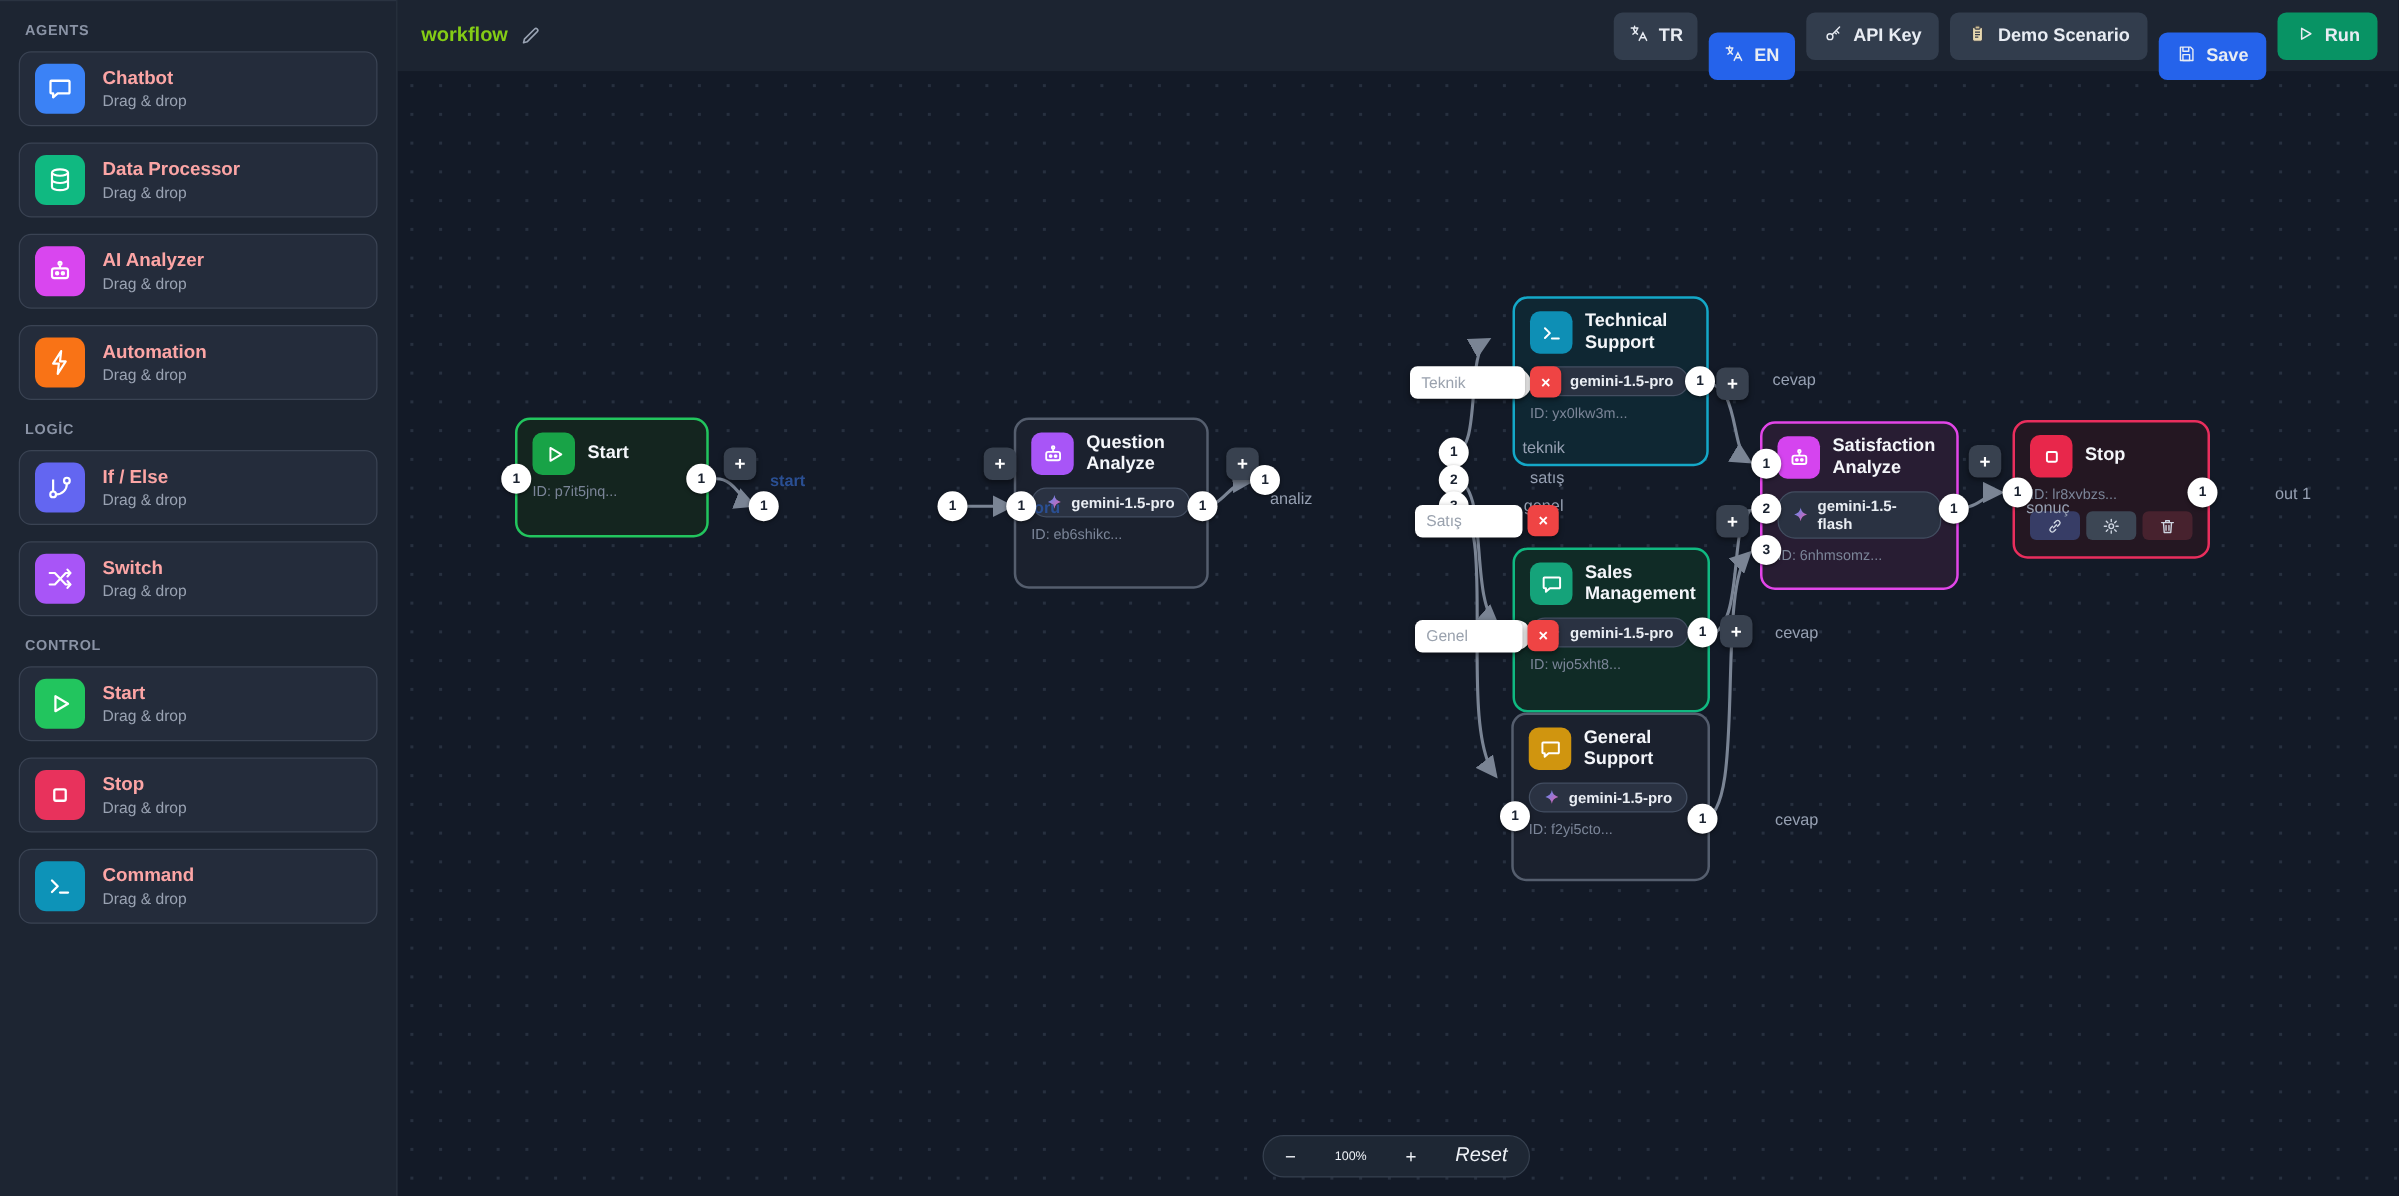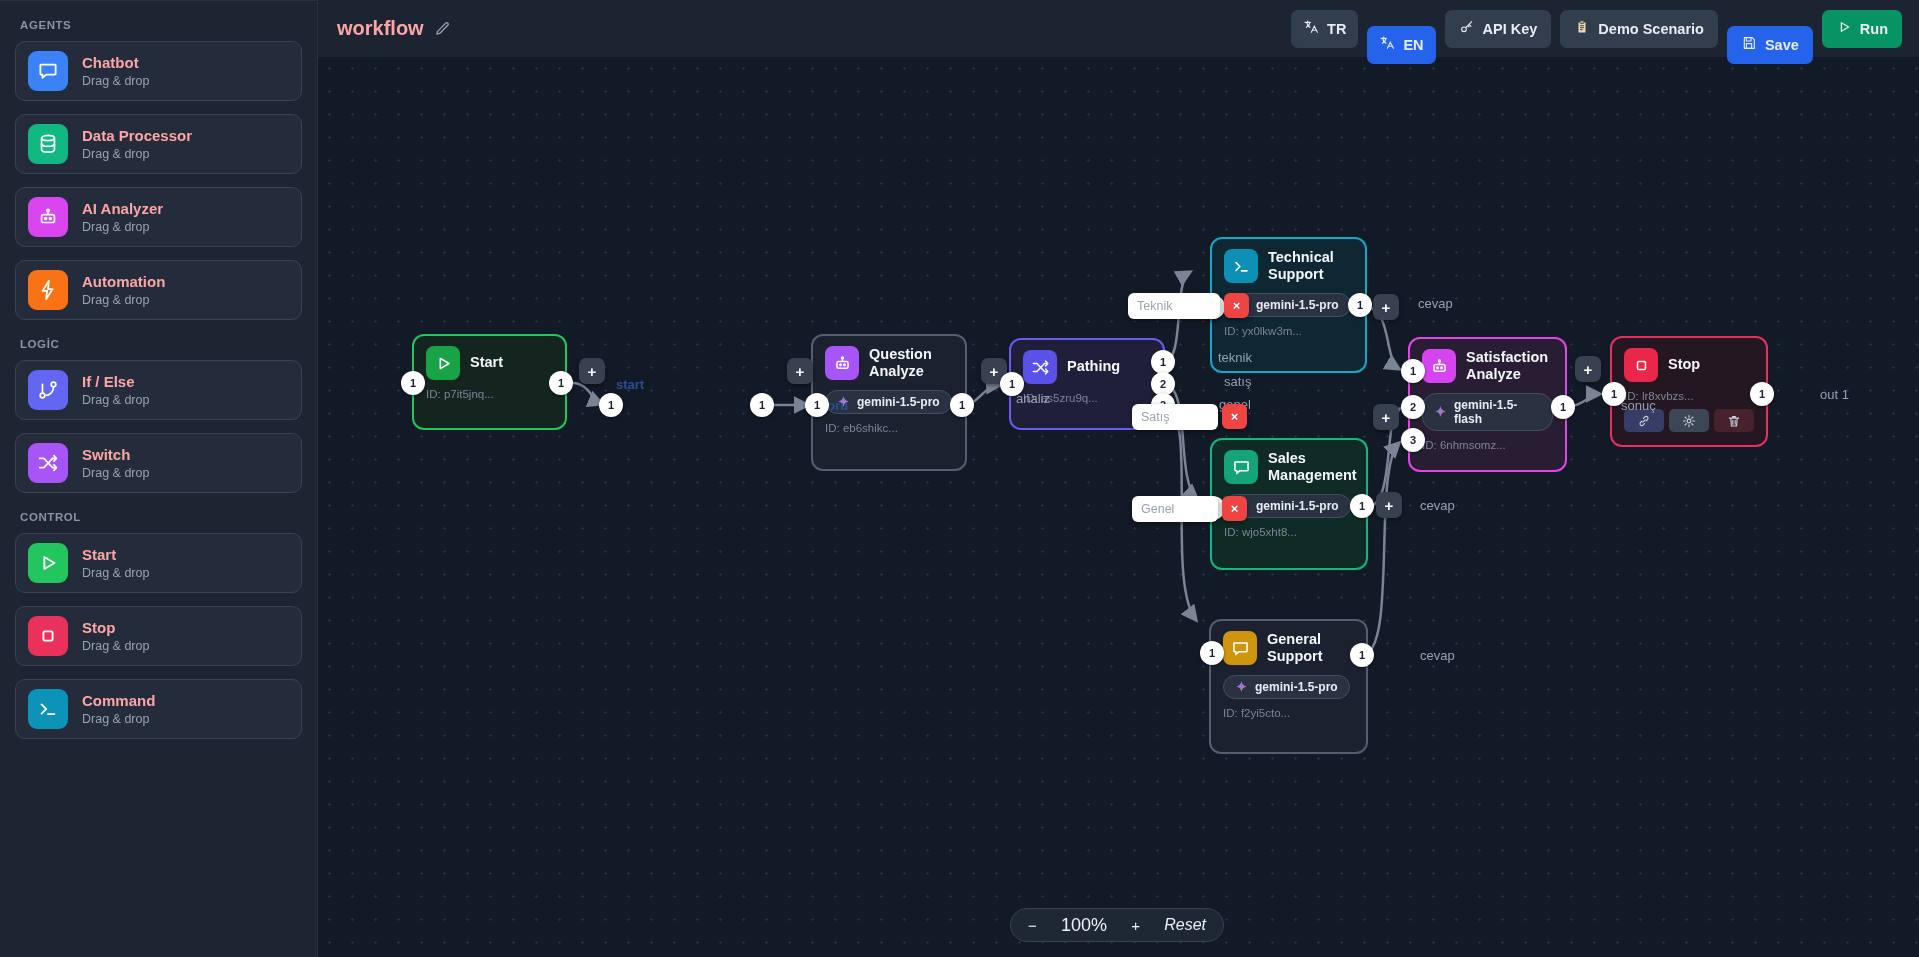--- a/index.html
+++ b/index.html
@@ -12,21 +12,21 @@
   .sidebar-divider{height:1px;background:#2a3341;}
   .section-label{margin:18px 20px 10px;font-size:11.5px;font-weight:600;color:#8a93a5;letter-spacing:.05em;}
   .card{display:flex;align-items:center;gap:14px;padding:9px 12px;background:#242c3b;border:1px solid #3a4353;border-radius:10px;margin:0 15px 13px;cursor:grab;}
   .card-icon{width:40px;height:40px;border-radius:9px;display:flex;align-items:center;justify-content:center;color:#fff;flex:0 0 40px;}
   .card-icon svg{width:22px;height:22px;}
   .card-title{font-size:15px;font-weight:700;color:#fca5a5;line-height:1.2;}
   .card-sub{font-size:12.5px;color:#99a2b2;margin-top:2px;}
 
   
   .topbar{position:absolute;left:318px;top:0;right:0;height:57px;background:#1c2431;display:flex;align-items:center;z-index:40;}
-  .wf-name{color:#fca5a5;font-size:20px;font-weight:700;margin-left:19px;}
+  .wf-name{color:#84cc16;font-size:16px;font-weight:700;margin-left:19px;}
   .wf-edit{margin-left:10px;color:#9aa4b4;display:flex;cursor:pointer;}
   .wf-edit svg{width:17px;height:17px;}
   .topbar-actions{margin-left:auto;display:flex;align-items:center;gap:9px;padding-right:17px;}
   .tbtn{height:38px;border:none;border-radius:7px;display:inline-flex;align-items:center;gap:8px;padding:0 14px;font-size:14.5px;font-weight:600;color:#e8ecf3;background:#323d4d;cursor:pointer;font-family:inherit;}
   .tbtn svg{width:16px;height:16px;}
   .tbtn.blue{background:#2563eb;margin-top:32px;}
   .tbtn.green{background:#089364;}
   .tbtn.lang{padding:0 12px;}
 
   
@@ -47,21 +47,21 @@
   .flabel.light{color:#96a0b2;}
   .case-input{position:absolute;height:26px;background:#fff;border-radius:6px;border:none;color:#9aa2ae;font-size:12.5px;padding:0 9px;z-index:40;box-shadow:0 2px 5px rgba(0,0,0,.45);font-family:inherit;}
   .case-x{position:absolute;width:25px;height:25px;border-radius:6px;background:#ef4444;color:#fff;display:flex;align-items:center;justify-content:center;font-size:13px;font-weight:700;z-index:41;cursor:pointer;box-shadow:0 2px 4px rgba(0,0,0,.4);}
   .stop-toolbar{display:flex;gap:5px;margin-top:7px;}
   .tb-btn{width:43px;height:23px;border-radius:5px;display:flex;align-items:center;justify-content:center;color:#cfd6e2;cursor:pointer;}
   .tb-btn svg{width:14px;height:14px;}
 
   
   .zoombar{position:absolute;left:692px;top:851px;width:214px;height:34px;background:#1e2734;border:1px solid #36404f;border-radius:17px;display:flex;align-items:center;justify-content:space-between;padding:0 17px;z-index:45;}
   .zoombar .zbtn{color:#eef1f6;font-size:15px;cursor:pointer;background:none;border:none;font-family:inherit;padding:0;}
-  .zoombar .zlevel{color:#eef1f6;font-size:18px;}
+  .zoombar .zlevel{color:#eef1f6;font-size:10px;}
   .zoombar .zreset{color:#eef1f6;font-size:16px;cursor:pointer;background:none;border:none;font-family:inherit;padding:0;font-style:italic;}
   .console{position:absolute;left:1201px;top:822px;width:388px;height:63px;background:#1c2431;border:1px solid #323c4b;border-radius:9px;padding:11px 16px;z-index:45;}
   .console-title{color:#eef1f6;font-size:12.5px;font-weight:700;}
   .console-msg{color:#8a93a5;font-size:12.5px;margin-top:7px;}
 </style>
 </head>
 <body>
 
 <svg width="0" height="0" style="position:absolute">
   <defs>
@@ -296,34 +296,20 @@
         </div>
         <div class="node-title">Question Analyze</div>
       </div><div class="pill">
         <span style="display:flex">
           <svg viewBox="0 0 24 24">
             <path d="M12 2c.8 5.5 4 8.7 9.5 10-5.5 1.3-8.7 4.5-9.5 10-.8-5.5-4-8.7-9.5-10C8 10.7 11.2 7.5 12 2z" fill="url(#gemg)"></path>
           </svg>
         </span>
         <span>gemini-1.5-pro</span>
       </div><div class="node-id">ID: eb6shikc...</div></div>
-    <div class="node" style="width: 156px; height: 92px; border-color: rgb(107, 92, 240); background: rgb(32, 31, 58); left: 691px; top: 281px;">
-      <div class="node-head">
-        <div class="node-icon" style="background:#5a51e8">
-          <svg viewBox="0 0 24 24" fill="none" stroke="currentColor" stroke-width="1.9" stroke-linecap="round" stroke-linejoin="round">
-            <path d="M3 7h4.5L17 17h4"></path>
-            <path d="M3 17h4.5L17 7h4"></path>
-            <path d="M18.5 4 21 7l-2.5 3"></path>
-            <path d="M18.5 14 21 17l-2.5 3"></path>
-          </svg>
-        </div>
-        <div class="node-title">Pathing</div>
-      </div>
-      <div class="node-id">ID: as5zru9q...</div>
-    </div>
     <div class="node" style="width: 157px; height: 136px; border-color: rgb(20, 168, 200); background: rgb(15, 39, 51); left: 892px; top: 180px;"><div class="node-head">
         <div class="node-icon" style="background:#0e8fb5">
           <svg viewBox="0 0 24 24" fill="none" stroke="currentColor" stroke-width="2" stroke-linecap="round" stroke-linejoin="round">
             <path d="M5 7l5 5-5 5"></path>
             <path d="M12 17.5h7"></path>
           </svg>
         </div>
         <div class="node-title">Technical Support</div>
       </div><div class="pill">
         <span style="display:flex">
@@ -341,21 +327,21 @@
         </div>
         <div class="node-title">Sales Management</div>
       </div><div class="pill">
         <span style="display:flex">
           <svg viewBox="0 0 24 24">
             <path d="M12 2c.8 5.5 4 8.7 9.5 10-5.5 1.3-8.7 4.5-9.5 10-.8-5.5-4-8.7-9.5-10C8 10.7 11.2 7.5 12 2z" fill="url(#gemg)"></path>
           </svg>
         </span>
         <span>gemini-1.5-pro</span>
       </div><div class="node-id">ID: wjo5xht8...</div></div>
-    <div class="node" style="width: 159px; height: 135px; border-color: rgb(85, 94, 110); background: rgb(27, 33, 46); left: 891px; top: 562px;"><div class="node-head">
+    <div class="node" style="width: 159px; height: 135px; border-color: rgb(85, 94, 110); background: rgb(27, 33, 46); left: 891px; top: 513px;"><div class="node-head">
         <div class="node-icon" style="background:#d0950f">
           <svg viewBox="0 0 24 24" fill="none" stroke="currentColor" stroke-width="2" stroke-linejoin="round">
             <path d="M4.5 5h15a.8.8 0 0 1 .8.8v9.4a.8.8 0 0 1-.8.8H10l-4 3.5V16H4.5a.8.8 0 0 1-.8-.8V5.8a.8.8 0 0 1 .8-.8z"></path>
           </svg>
         </div>
         <div class="node-title">General Support</div>
       </div><div class="pill">
         <span style="display:flex">
           <svg viewBox="0 0 24 24">
             <path d="M12 2c.8 5.5 4 8.7 9.5 10-5.5 1.3-8.7 4.5-9.5 10-.8-5.5-4-8.7-9.5-10C8 10.7 11.2 7.5 12 2z" fill="url(#gemg)"></path>

